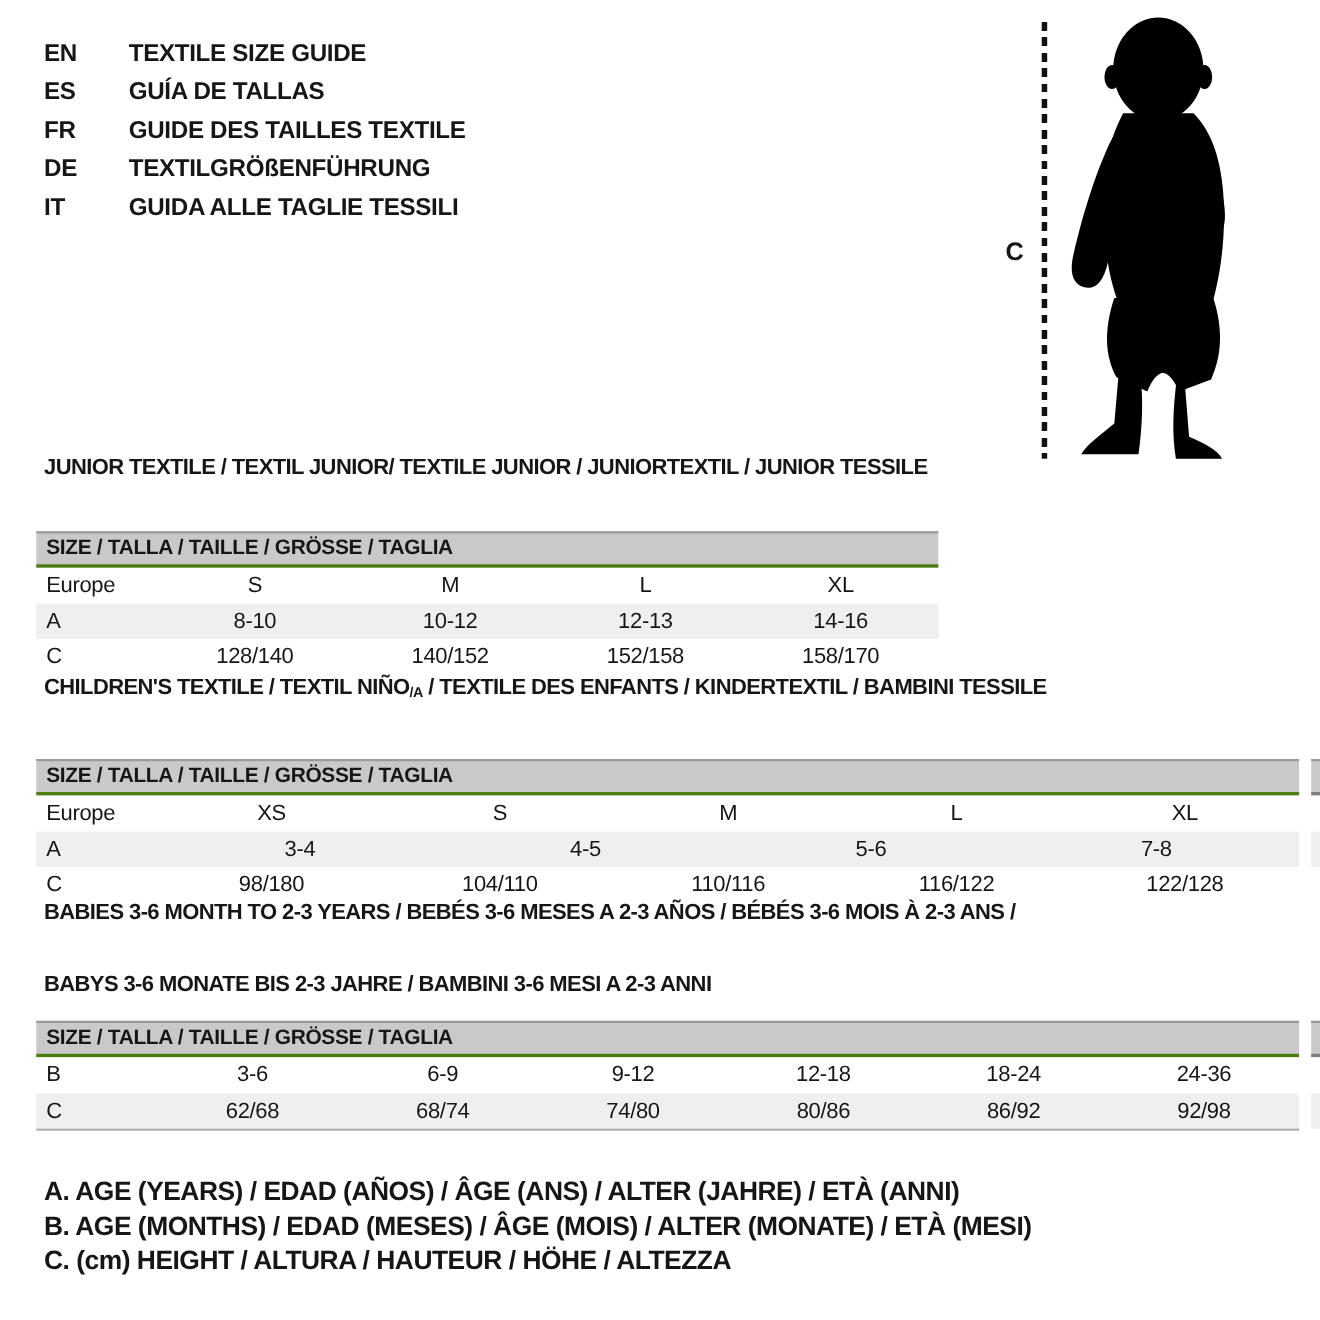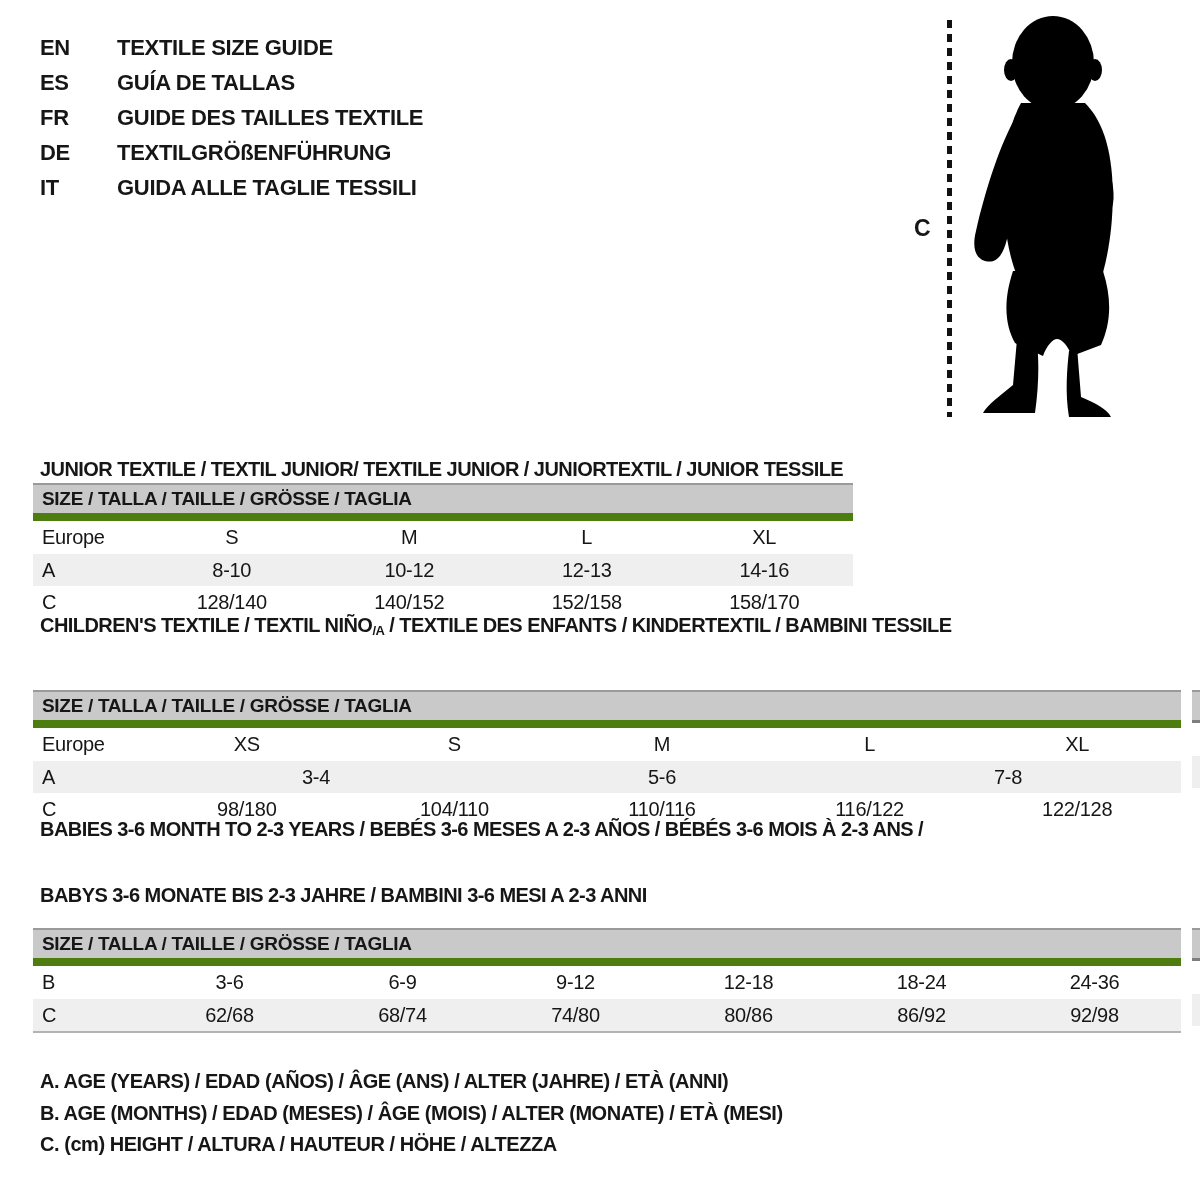--- a/index.html
+++ b/index.html
@@ -24,36 +24,36 @@
   .baby-svg{position:absolute;left:965px;top:13px;}
 
   
   .sec-title{position:absolute;left:40px;font-weight:700;font-size:20px;letter-spacing:-0.55px;white-space:nowrap;}
   .sub{font-size:13px;display:inline-block;transform:translateY(3px);}
 
   
   .size-table{position:absolute;left:33px;}
   .size-bar{
     height:28px;line-height:28px;background:#c9c9c9;
-    border-top:2px solid #9a9a9a;border-bottom:8px solid #4d7c0f;
+    border-top:2px solid #9a9a9a;border-bottom:3px solid #4d7c0f;
     font-weight:700;font-size:19px;padding-left:9px;letter-spacing:-0.3px;
   }
   .trow{display:flex;height:32.5px;line-height:32.5px;font-size:20px;letter-spacing:-0.3px;align-items:flex-end;}
   .trow.shaded{background:#efefef;}
   .tlabel{width:110px;flex:0 0 110px;padding-left:9px;box-sizing:border-box;text-align:left;}
   .tcell{flex:1;text-align:center;}
   .size-table.babies .rows .trow:last-child{border-bottom:2px solid #b3b3b3;}
 
   
   .sliver{position:absolute;left:1192px;width:8px;}
   .sliver.bar{background:#c9c9c9;border-top:2px solid #9a9a9a;border-bottom:3px solid #7e7e7e;height:28px;}
   .sliver.row{background:#efefef;height:32.5px;}
 
   
-  .foot{position:absolute;left:40px;font-weight:700;font-size:20px;letter-spacing:-0.45px;white-space:nowrap;}
+  .foot{position:absolute;left:40px;font-weight:700;font-size:24px;letter-spacing:-0.45px;white-space:nowrap;}
 </style>
 </head>
 <body>
 
 <div class="page">
 
   <div class="langs">
     <div class="lang-row">
       <span class="lang-code">EN</span>
       <span class="lang-label">TEXTILE SIZE GUIDE</span>
@@ -85,21 +85,21 @@
       <ellipse cx="130" cy="57" rx="7" ry="11"></ellipse>
       <path d="M56,90 C44,112 38,140 38,172 C38,212 44,248 56,272 L134,272 C144,244 150,202 147,162 C144,126 134,104 120,90 Z"></path>
       <path d="M52,102 C36,128 20,178 11,218 C7,234 10,245 20,248 C31,251 38,243 42,226 C49,190 60,148 68,118 Z"></path>
       <path d="M122,98 C136,116 144,144 148,174 C150,191 147,201 138,202 C129,203 124,194 122,178 C119,148 112,122 105,108 Z"></path>
       <path d="M48,258 C38,288 40,312 50,330 L78,343 C82,332 88,326 92,326 C97,326 103,333 107,343 L136,332 C146,310 147,286 138,258 Z"></path>
       <path d="M52,326 L48,372 C36,382 22,392 18,400 L70,400 C74,372 74,348 72,330 Z"></path>
       <path d="M112,334 L116,384 C130,390 142,396 146,404 L104,404 C100,380 102,356 104,338 Z"></path>
     </g>
   </svg>
 
-  <div class="sec-title" style="top:414px;margin-top:44px;">JUNIOR TEXTILE / TEXTIL JUNIOR/ TEXTILE JUNIOR / JUNIORTEXTIL / JUNIOR TESSILE</div>
+  <div class="sec-title" style="top:414px;">JUNIOR TEXTILE / TEXTIL JUNIOR/ TEXTILE JUNIOR / JUNIORTEXTIL / JUNIOR TESSILE</div>
   <div class="size-table junior" style="top:483px;width:820px;">
     <div class="size-bar">SIZE / TALLA / TAILLE / GRÖSSE / TAGLIA</div>
     <div class="rows">
         <div class="trow">
           <div class="tlabel">Europe</div>
           <div class="tcell">S</div>
           <div class="tcell">M</div>
           <div class="tcell">L</div>
           <div class="tcell">XL</div>
         </div>
@@ -128,20 +128,21 @@
           <div class="tlabel">Europe</div>
           <div class="tcell">XS</div>
           <div class="tcell">S</div>
           <div class="tcell">M</div>
           <div class="tcell">L</div>
           <div class="tcell">XL</div>
         </div>
         <div class="trow shaded">
           <div class="tlabel">A</div>
           <div class="tcell">3-4</div>
+          <div class="tcell">4-5</div>
           <div class="tcell">5-6</div>
           <div class="tcell">7-8</div>
         </div>
         <div class="trow">
           <div class="tlabel">C</div>
           <div class="tcell">98/180</div>
           <div class="tcell">104/110</div>
           <div class="tcell">110/116</div>
           <div class="tcell">116/122</div>
           <div class="tcell">122/128</div>

